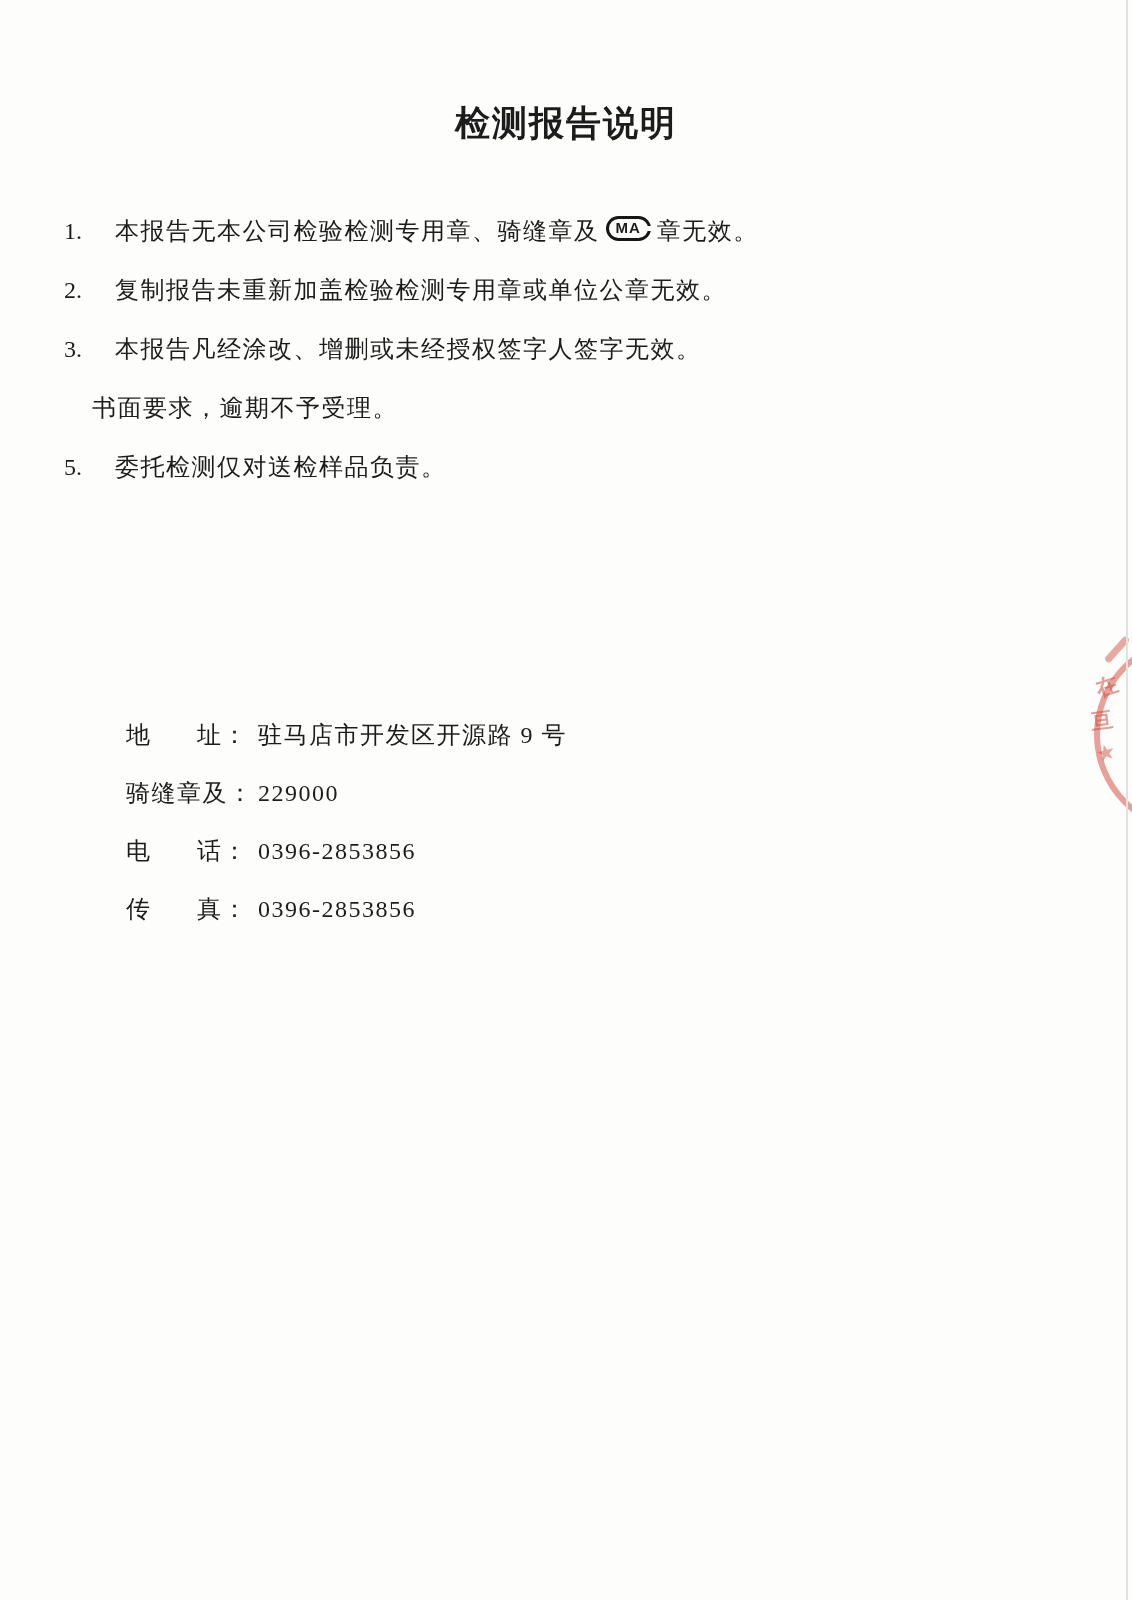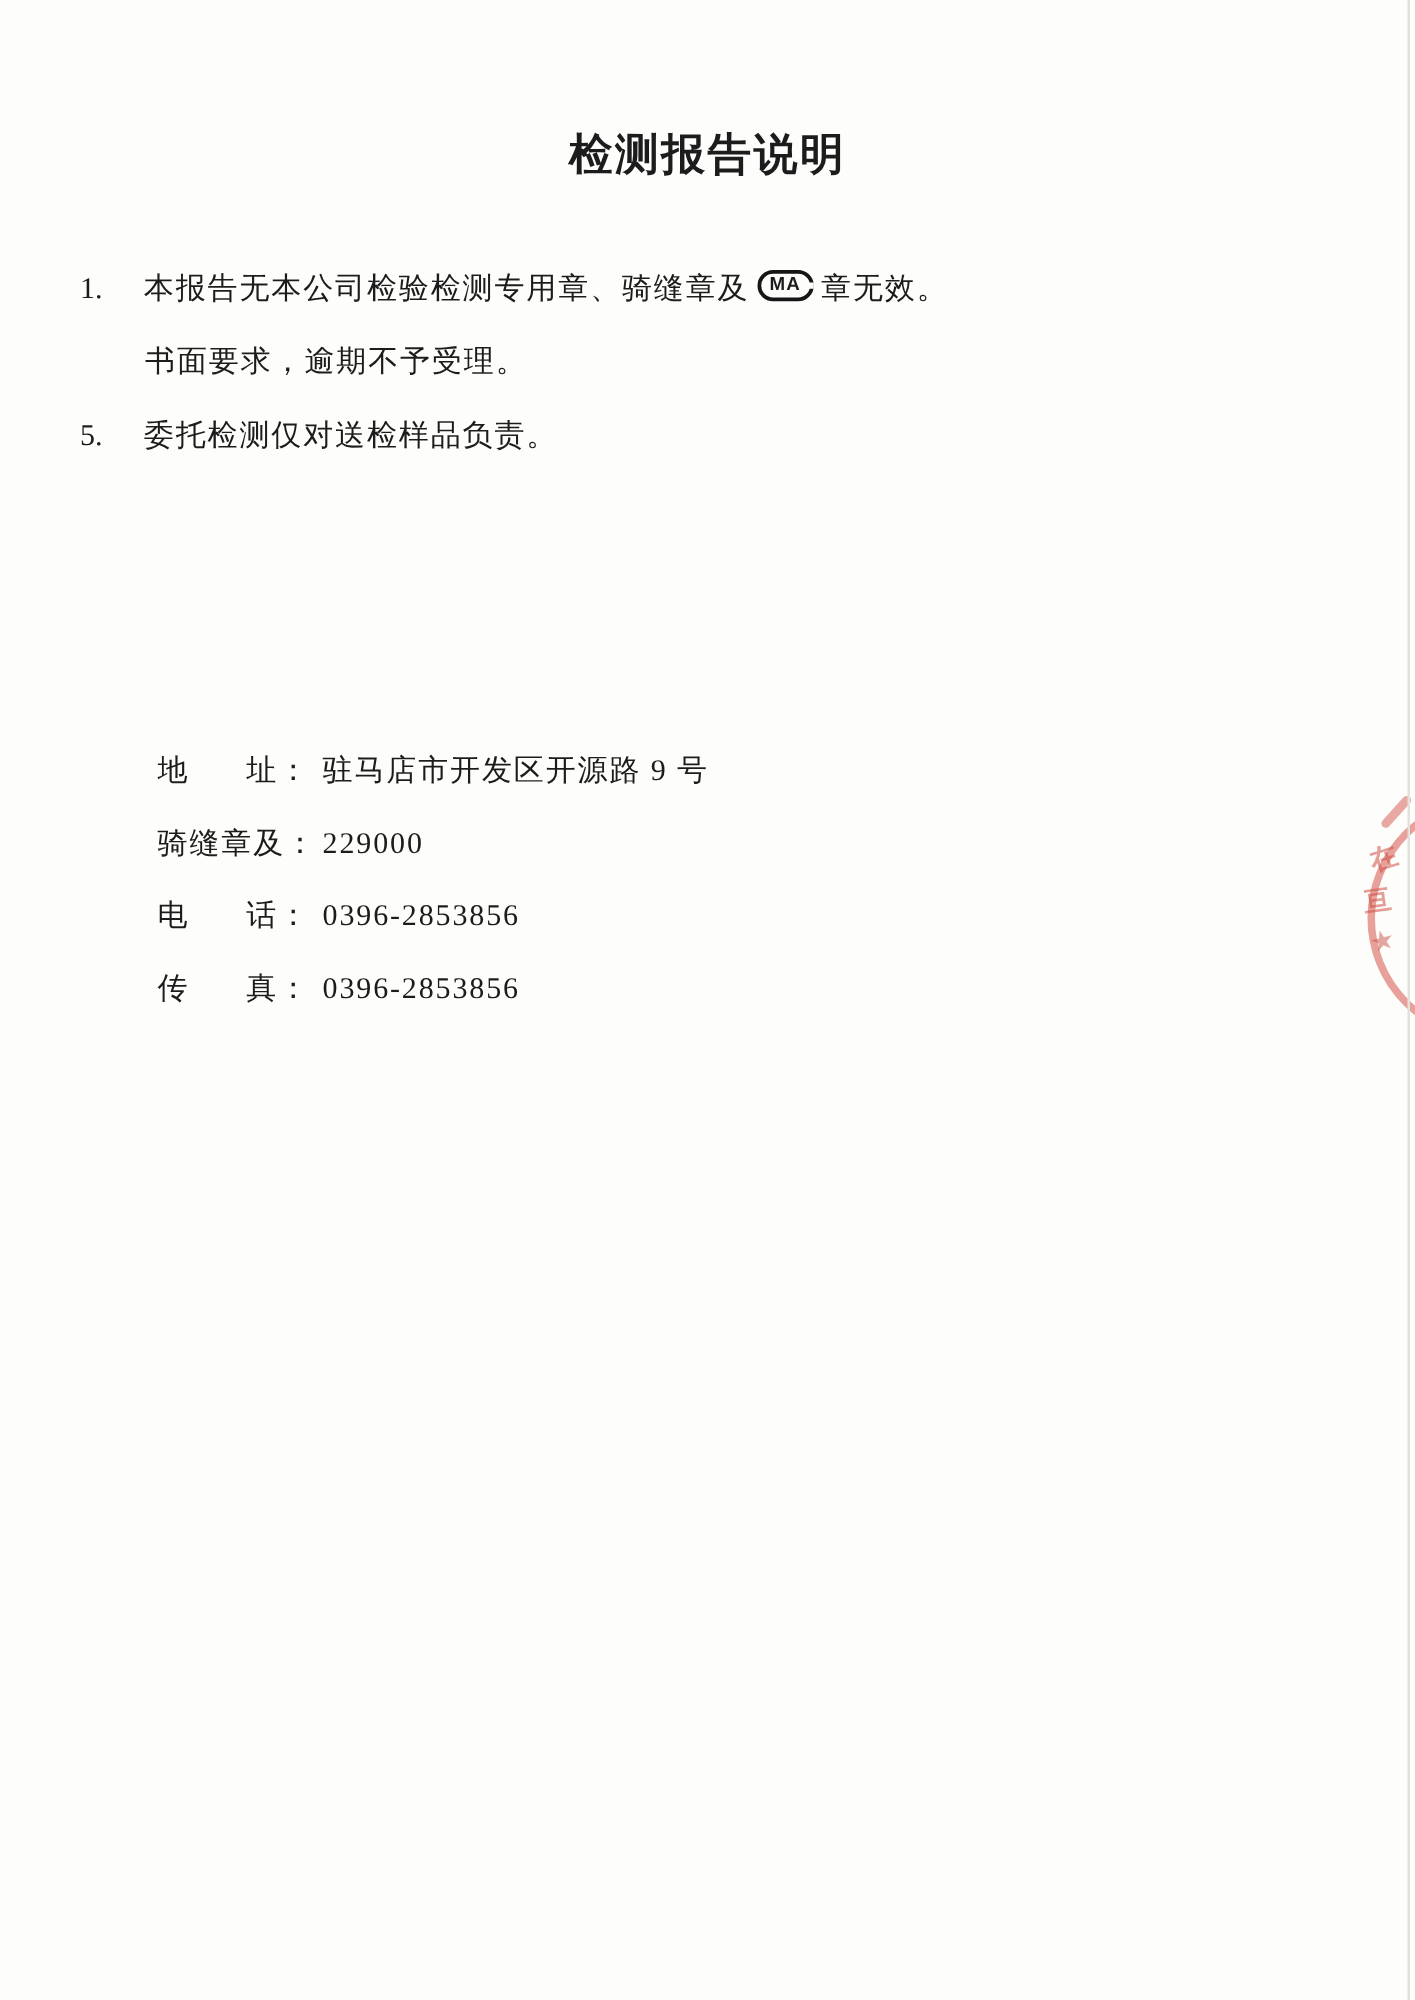--- a/index.html
+++ b/index.html
@@ -39,21 +39,21 @@
   }
   .note-row {
     padding-left: 64px;
     font-size: 24px;
     letter-spacing: 1.5px;
     line-height: 31px;
     margin-bottom: 28px;
     white-space: nowrap;
   }
   .note-row.continuation {
-    padding-left: 116px;
+    padding-left: 92px;
   }
   .note-num {
     display: inline-block;
     width: 51px;
     letter-spacing: 0;
   }
   
   .cma {
     position: relative;
     display: inline-block;
@@ -148,21 +148,27 @@
 <div class="page">
 
   <h1 class="title">检测报告说明</h1>
 
   <div class="notes">
 
     <div class="note-row">
       <span class="note-num">1.</span><span>本报告无本公司检验检测专用章、骑缝章及</span><span class="cma">MA</span><span>章无效。</span>
     </div>
 
-
+    <div class="note-row">
+      <span class="note-num">2.</span><span>复制报告未重新加盖检验检测专用章或单位公章无效。</span>
+    </div>
+
+    <div class="note-row">
+      <span class="note-num">3.</span><span>本报告凡经涂改、增删或未经授权签字人签字无效。</span>
+    </div>
 
     <div class="note-row continuation">
       <span>书面要求，逾期不予受理。</span>
     </div>
 
     <div class="note-row">
       <span class="note-num">5.</span><span>委托检测仅对送检样品负责。</span>
     </div>
 
 

